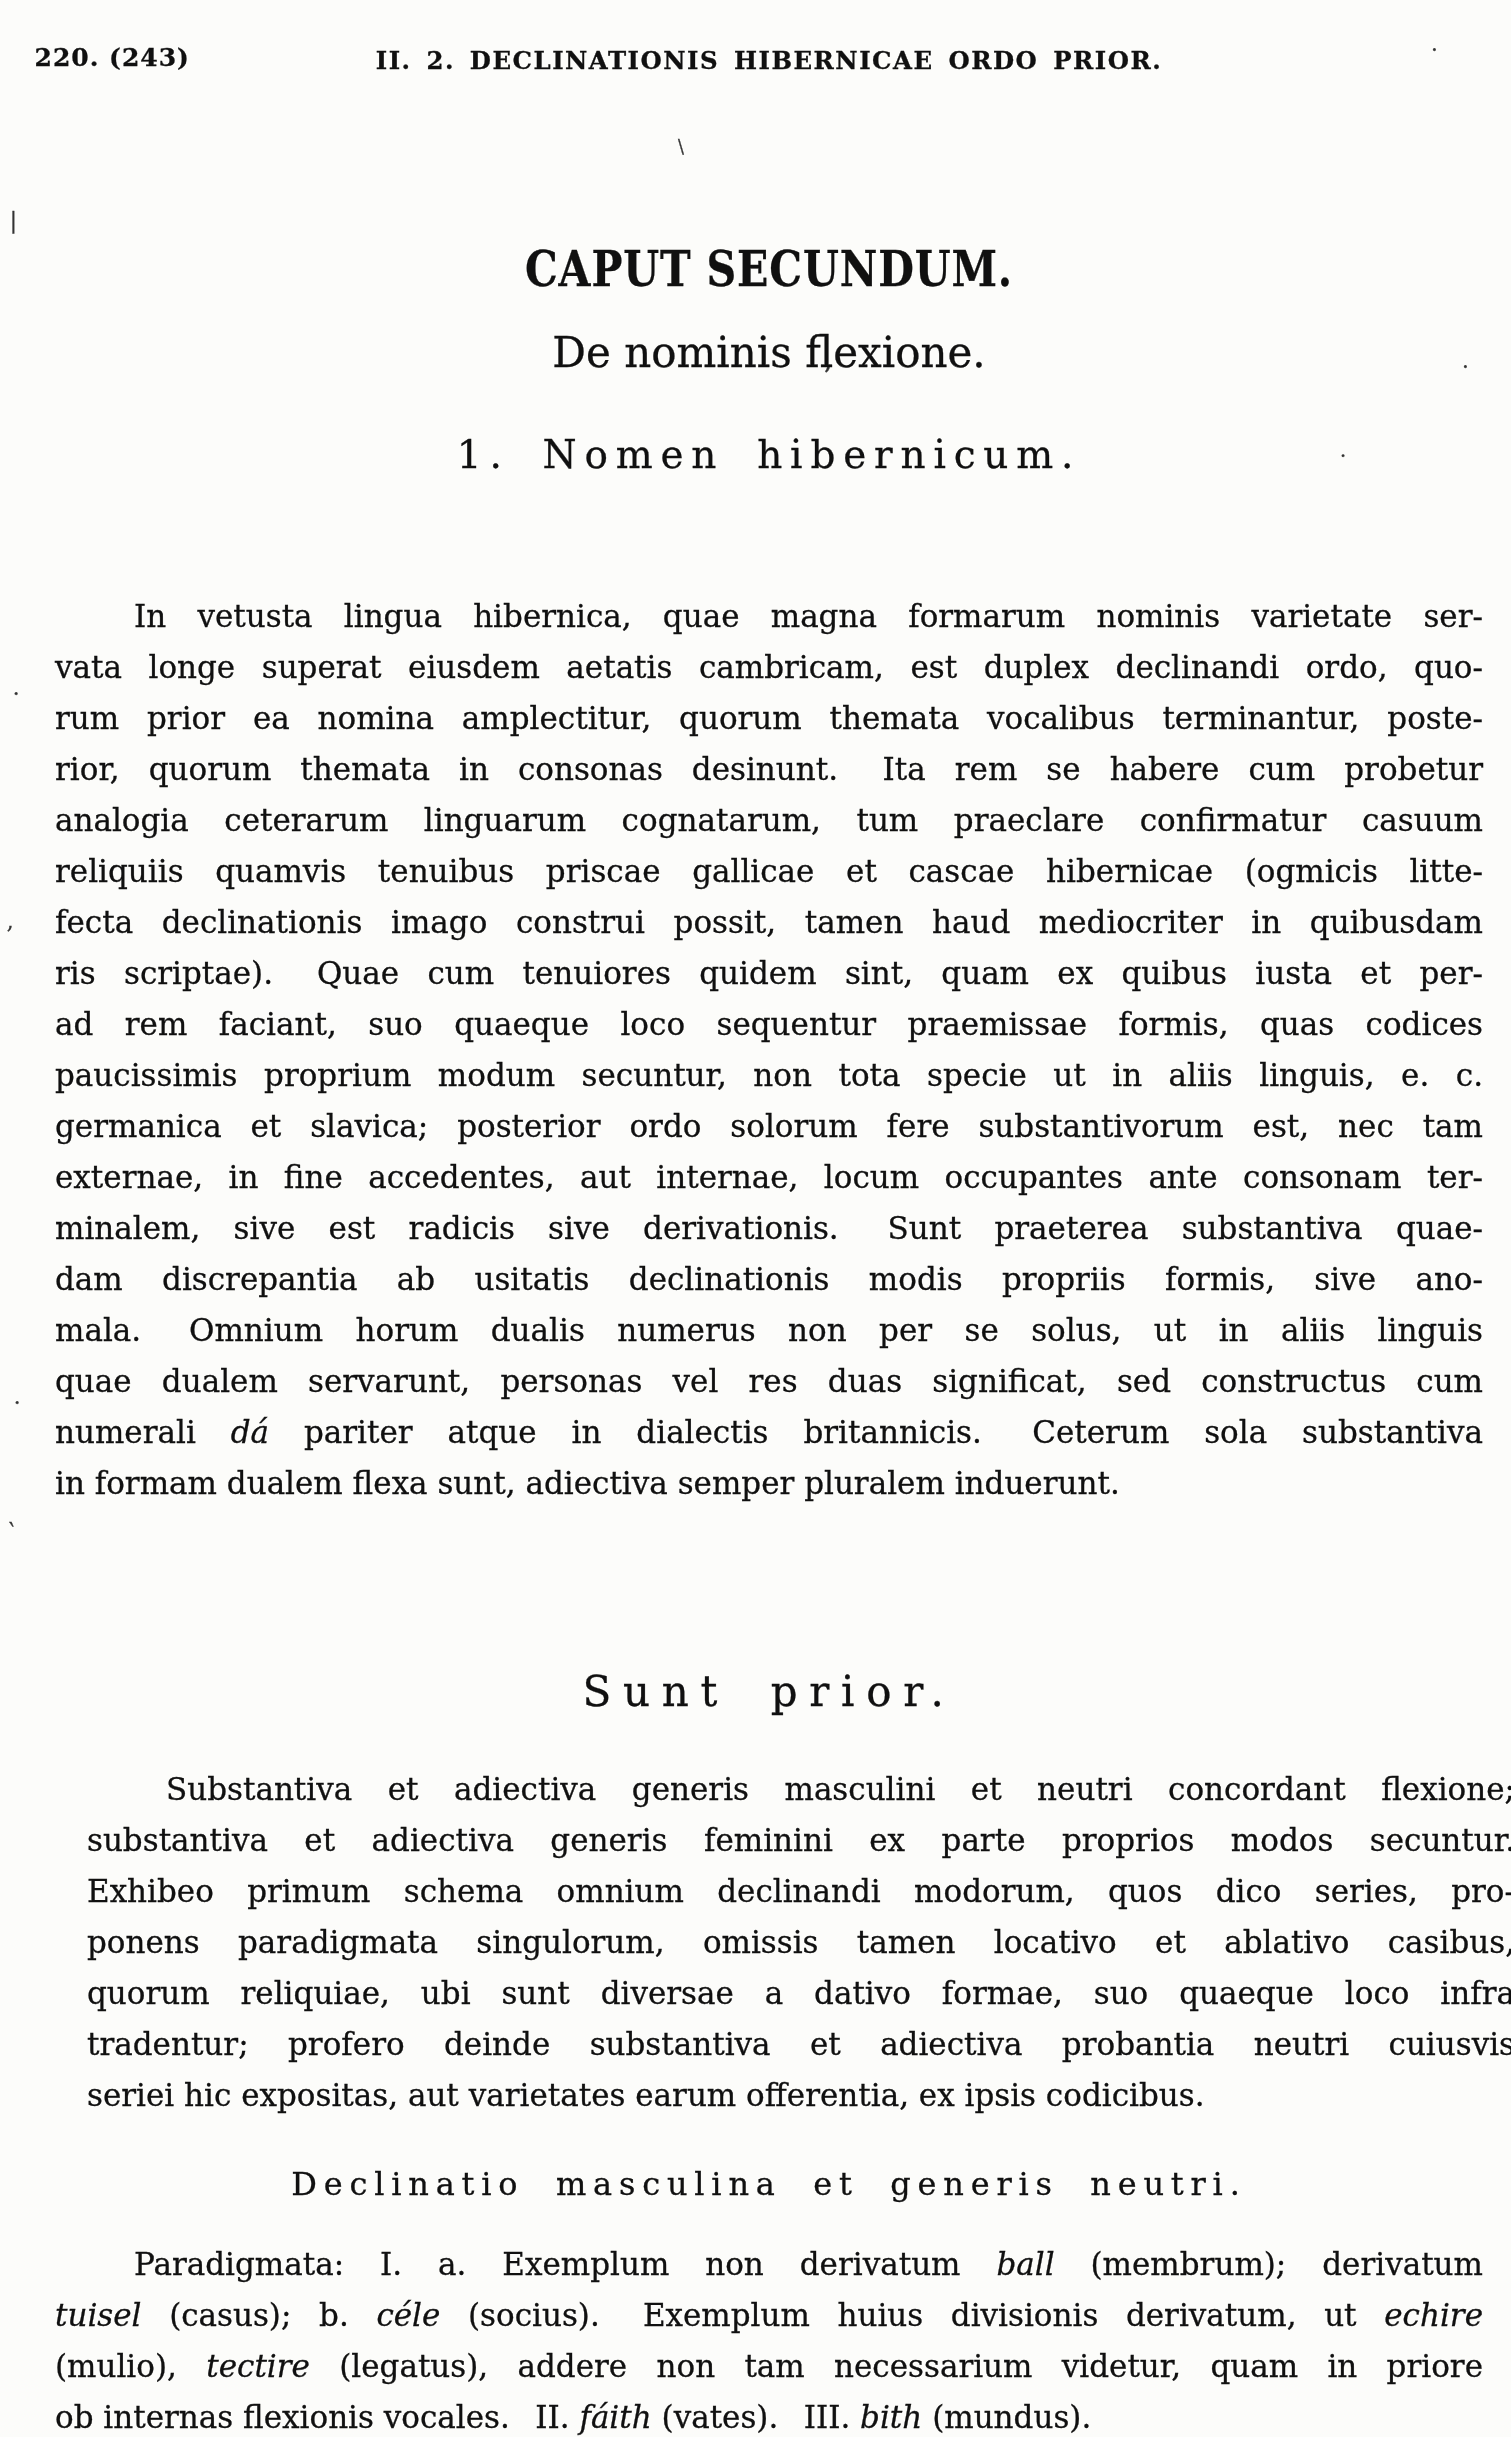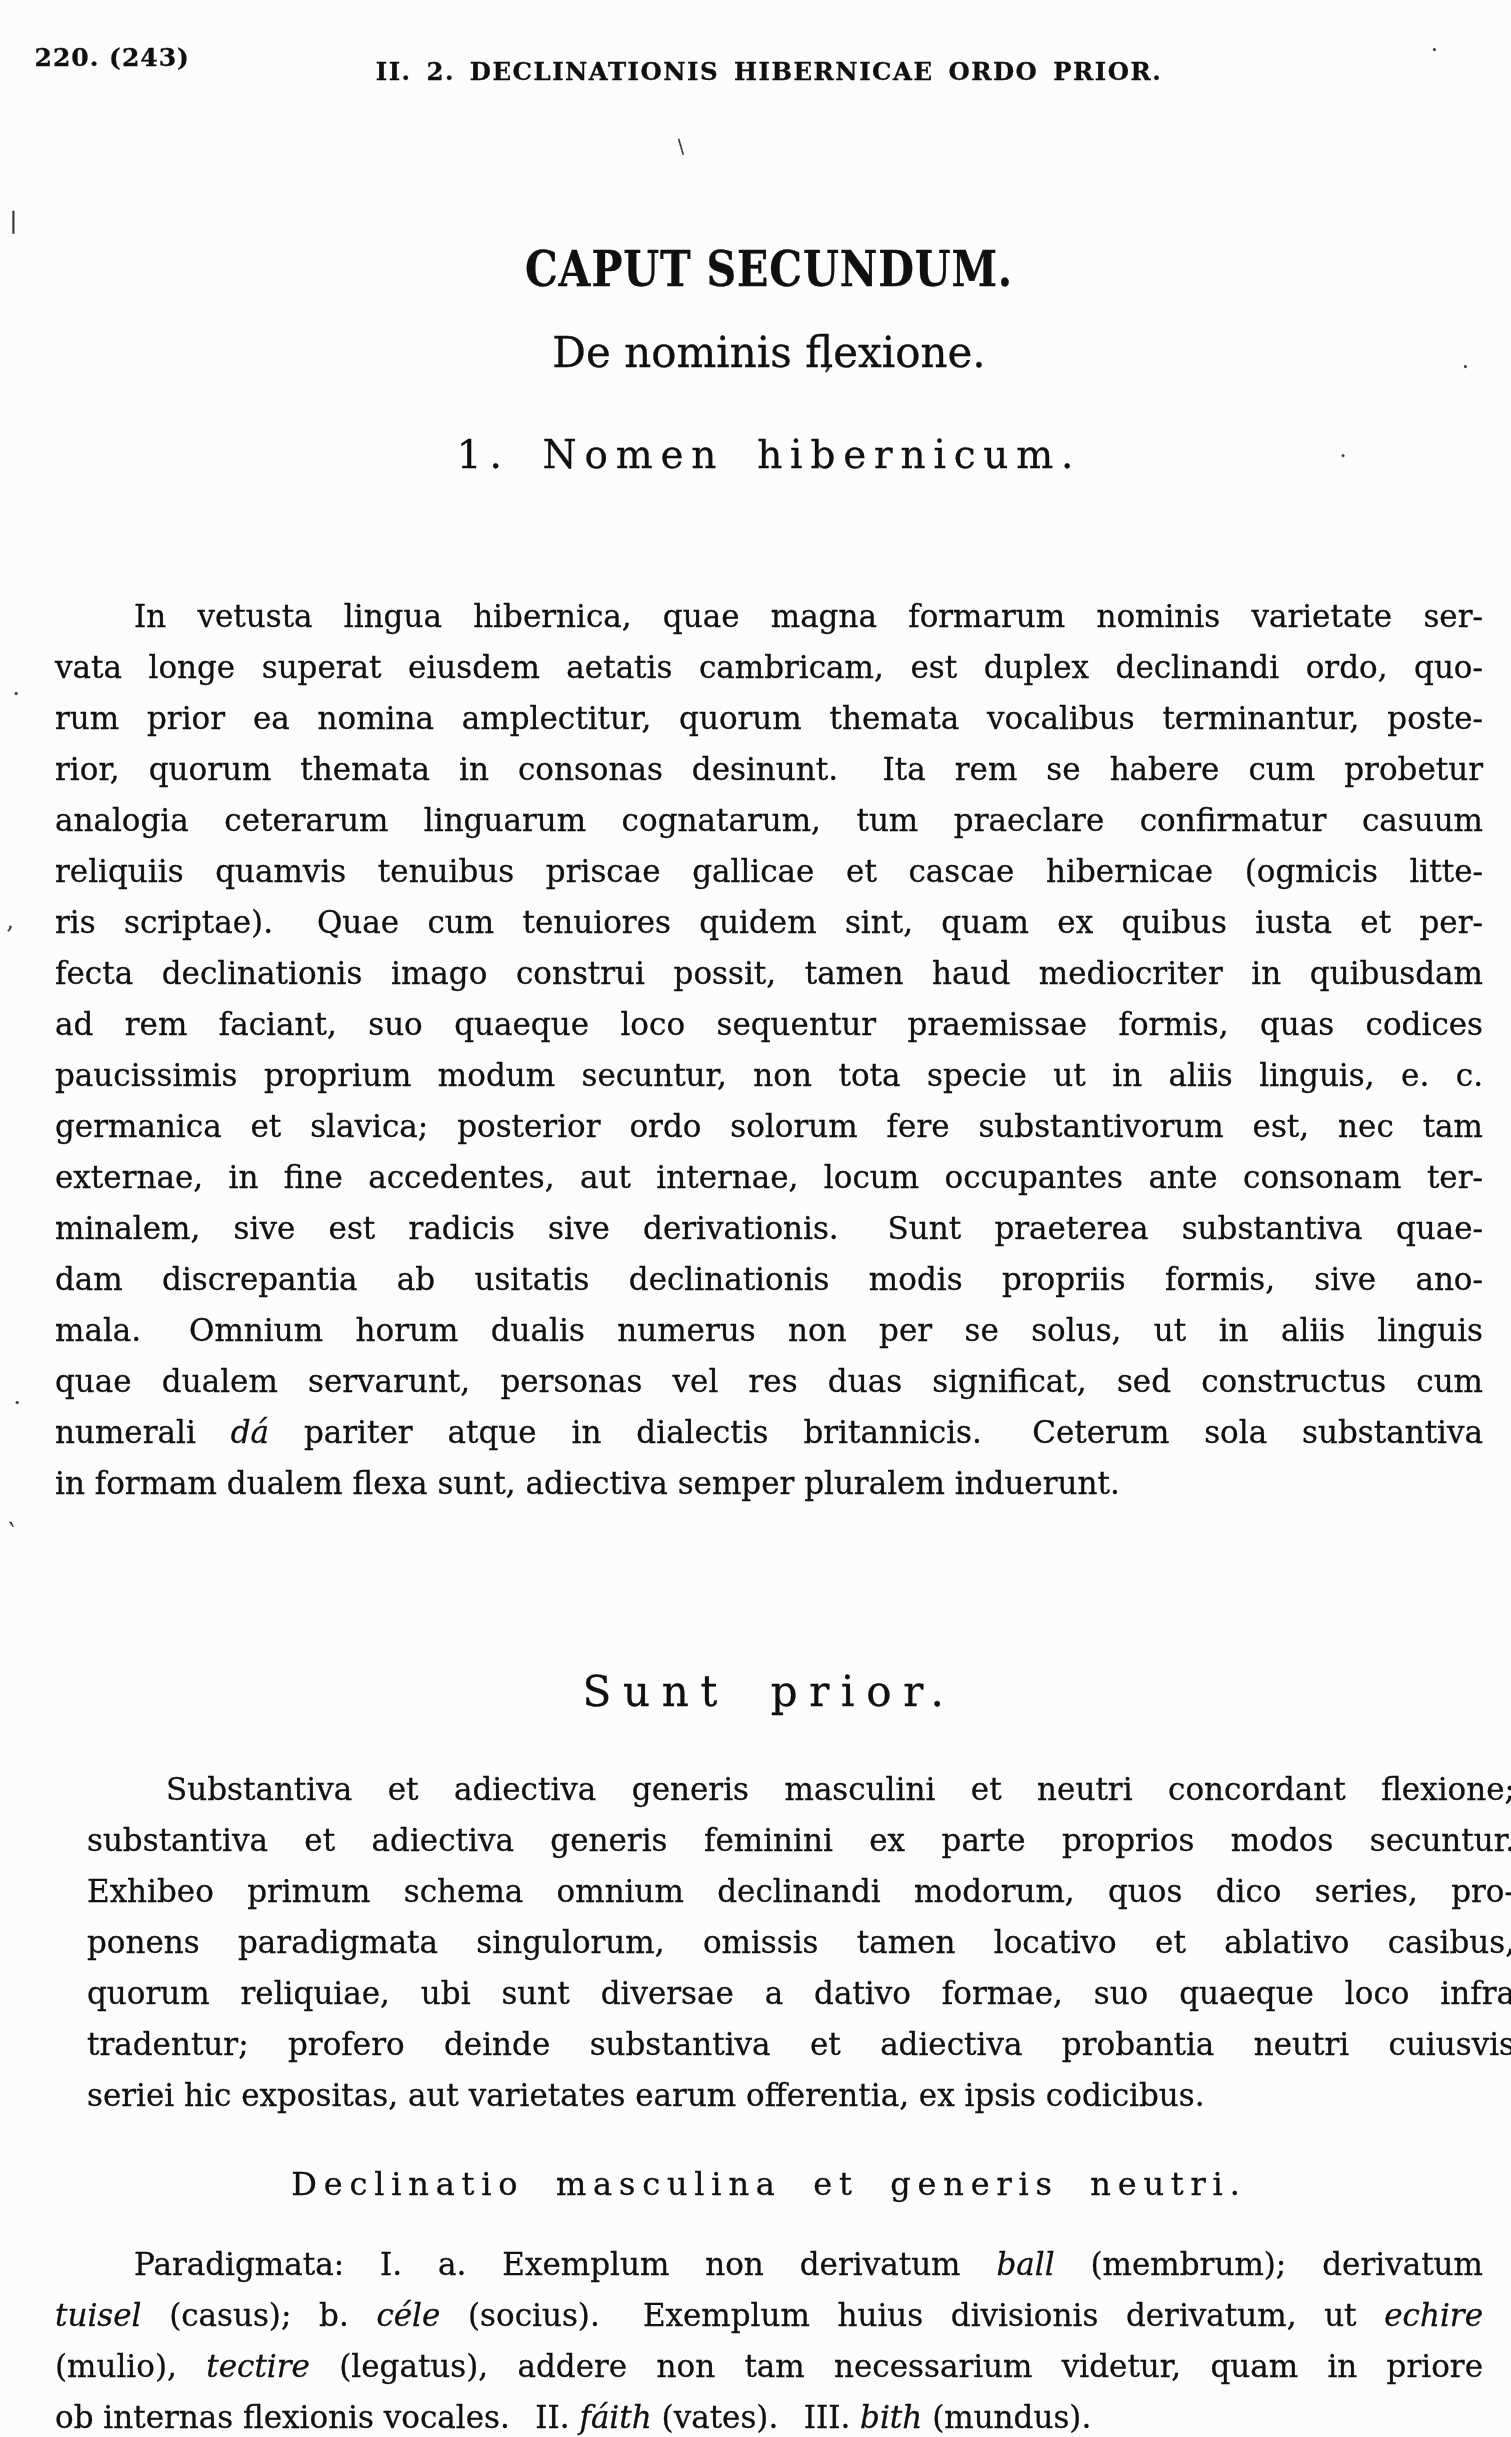--- a/index.html
+++ b/index.html
@@ -7,21 +7,21 @@
     position:relative;
     width:1511px;height:2472px;
     background:var(--paper,#fcfcfa);
     color:var(--ink,#101010);
     font-family:"DejaVu Serif","Liberation Serif",serif;
     -webkit-text-stroke:0.3px currentColor;
     overflow:hidden;
   }
   .page-header{position:absolute;top:43px;left:55px;width:1428px;height:39px;}
   .pagenum{position:absolute;left:-20.5px;top:0;font-size:25px;font-weight:bold;letter-spacing:1px;}
-  .running{position:absolute;left:0;top:14px;width:100%;text-align:center;font-size:24.4px;font-weight:bold;letter-spacing:1.5px;word-spacing:4.9px;}
+  .running{position:absolute;left:0;top:3px;width:100%;text-align:center;font-size:24.4px;font-weight:bold;letter-spacing:1.5px;word-spacing:4.9px;}
   h1,h2,h3,h4{position:absolute;left:55px;width:1428px;margin:0;text-align:center;font-weight:normal;}
   .caput{top:240px;font-size:49px;font-weight:bold;letter-spacing:1px;transform:scaleX(0.84);transform-origin:50% 50%;}
   .denominis{top:328px;font-size:42px;}
   .nomen{top:432px;font-size:39px;letter-spacing:7.8px;word-spacing:12.7px;}
   .subsec{top:520px;font-size:35px;letter-spacing:2.4px;word-spacing:6.8px;}
   .ordo{top:1667px;font-size:42px;letter-spacing:11.7px;word-spacing:16.6px;}
   .declmasc{top:2165px;font-size:32px;letter-spacing:6.8px;word-spacing:14.6px;}
   .para{position:absolute;left:55px;width:1428px;font-size:31px;}
   .p1{top:591px;}
   .p2{top:1764px;margin-left:32px;}
@@ -46,22 +46,22 @@
   <h2 class="denominis">De nominis flexione.</h2>
   <h3 class="nomen">1. Nomen hibernicum.</h3>
 
   <section class="para p1">
       <div class="line indent"><span>In vetusta lingua hibernica, quae magna formarum nominis varietate ser-</span></div>
       <div class="line"><span>vata longe superat eiusdem aetatis cambricam, est duplex declinandi ordo, quo-</span></div>
       <div class="line"><span>rum prior ea nomina amplectitur, quorum themata vocalibus terminantur, poste-</span></div>
       <div class="line"><span>rior, quorum themata in consonas desinunt.  Ita rem se habere cum probetur</span></div>
       <div class="line"><span>analogia ceterarum linguarum cognatarum, tum praeclare confirmatur casuum</span></div>
       <div class="line"><span>reliquiis quamvis tenuibus priscae gallicae et cascae hibernicae (ogmicis litte-</span></div>
+      <div class="line"><span>fecta declinationis imago construi possit, tamen haud mediocriter in quibusdam</span></div>
       <div class="line"><span>ris scriptae).  Quae cum tenuiores quidem sint, quam ex quibus iusta et per-</span></div>
-      <div class="line"><span>fecta declinationis imago construi possit, tamen haud mediocriter in quibusdam</span></div>
       <div class="line"><span>ad rem faciant, suo quaeque loco sequentur praemissae formis, quas codices</span></div>
       <div class="line"><span>paucissimis proprium modum secuntur, non tota specie ut in aliis linguis, e. c.</span></div>
       <div class="line"><span>germanica et slavica; posterior ordo solorum fere substantivorum est, nec tam</span></div>
       <div class="line"><span>externae, in fine accedentes, aut internae, locum occupantes ante consonam ter-</span></div>
       <div class="line"><span>minalem, sive est radicis sive derivationis.  Sunt praeterea substantiva quae-</span></div>
       <div class="line"><span>dam discrepantia ab usitatis declinationis modis propriis formis, sive ano-</span></div>
       <div class="line"><span>mala.  Omnium horum dualis numerus non per se solus, ut in aliis linguis</span></div>
       <div class="line"><span>quae dualem servarunt, personas vel res duas significat, sed constructus cum</span></div>
       <div class="line"><span>numerali </span><i>dá</i><span> pariter atque in dialectis britannicis.  Ceterum sola substantiva</span></div>
       <div class="line last"><span>in formam dualem flexa sunt, adiectiva semper pluralem induerunt.</span></div>

